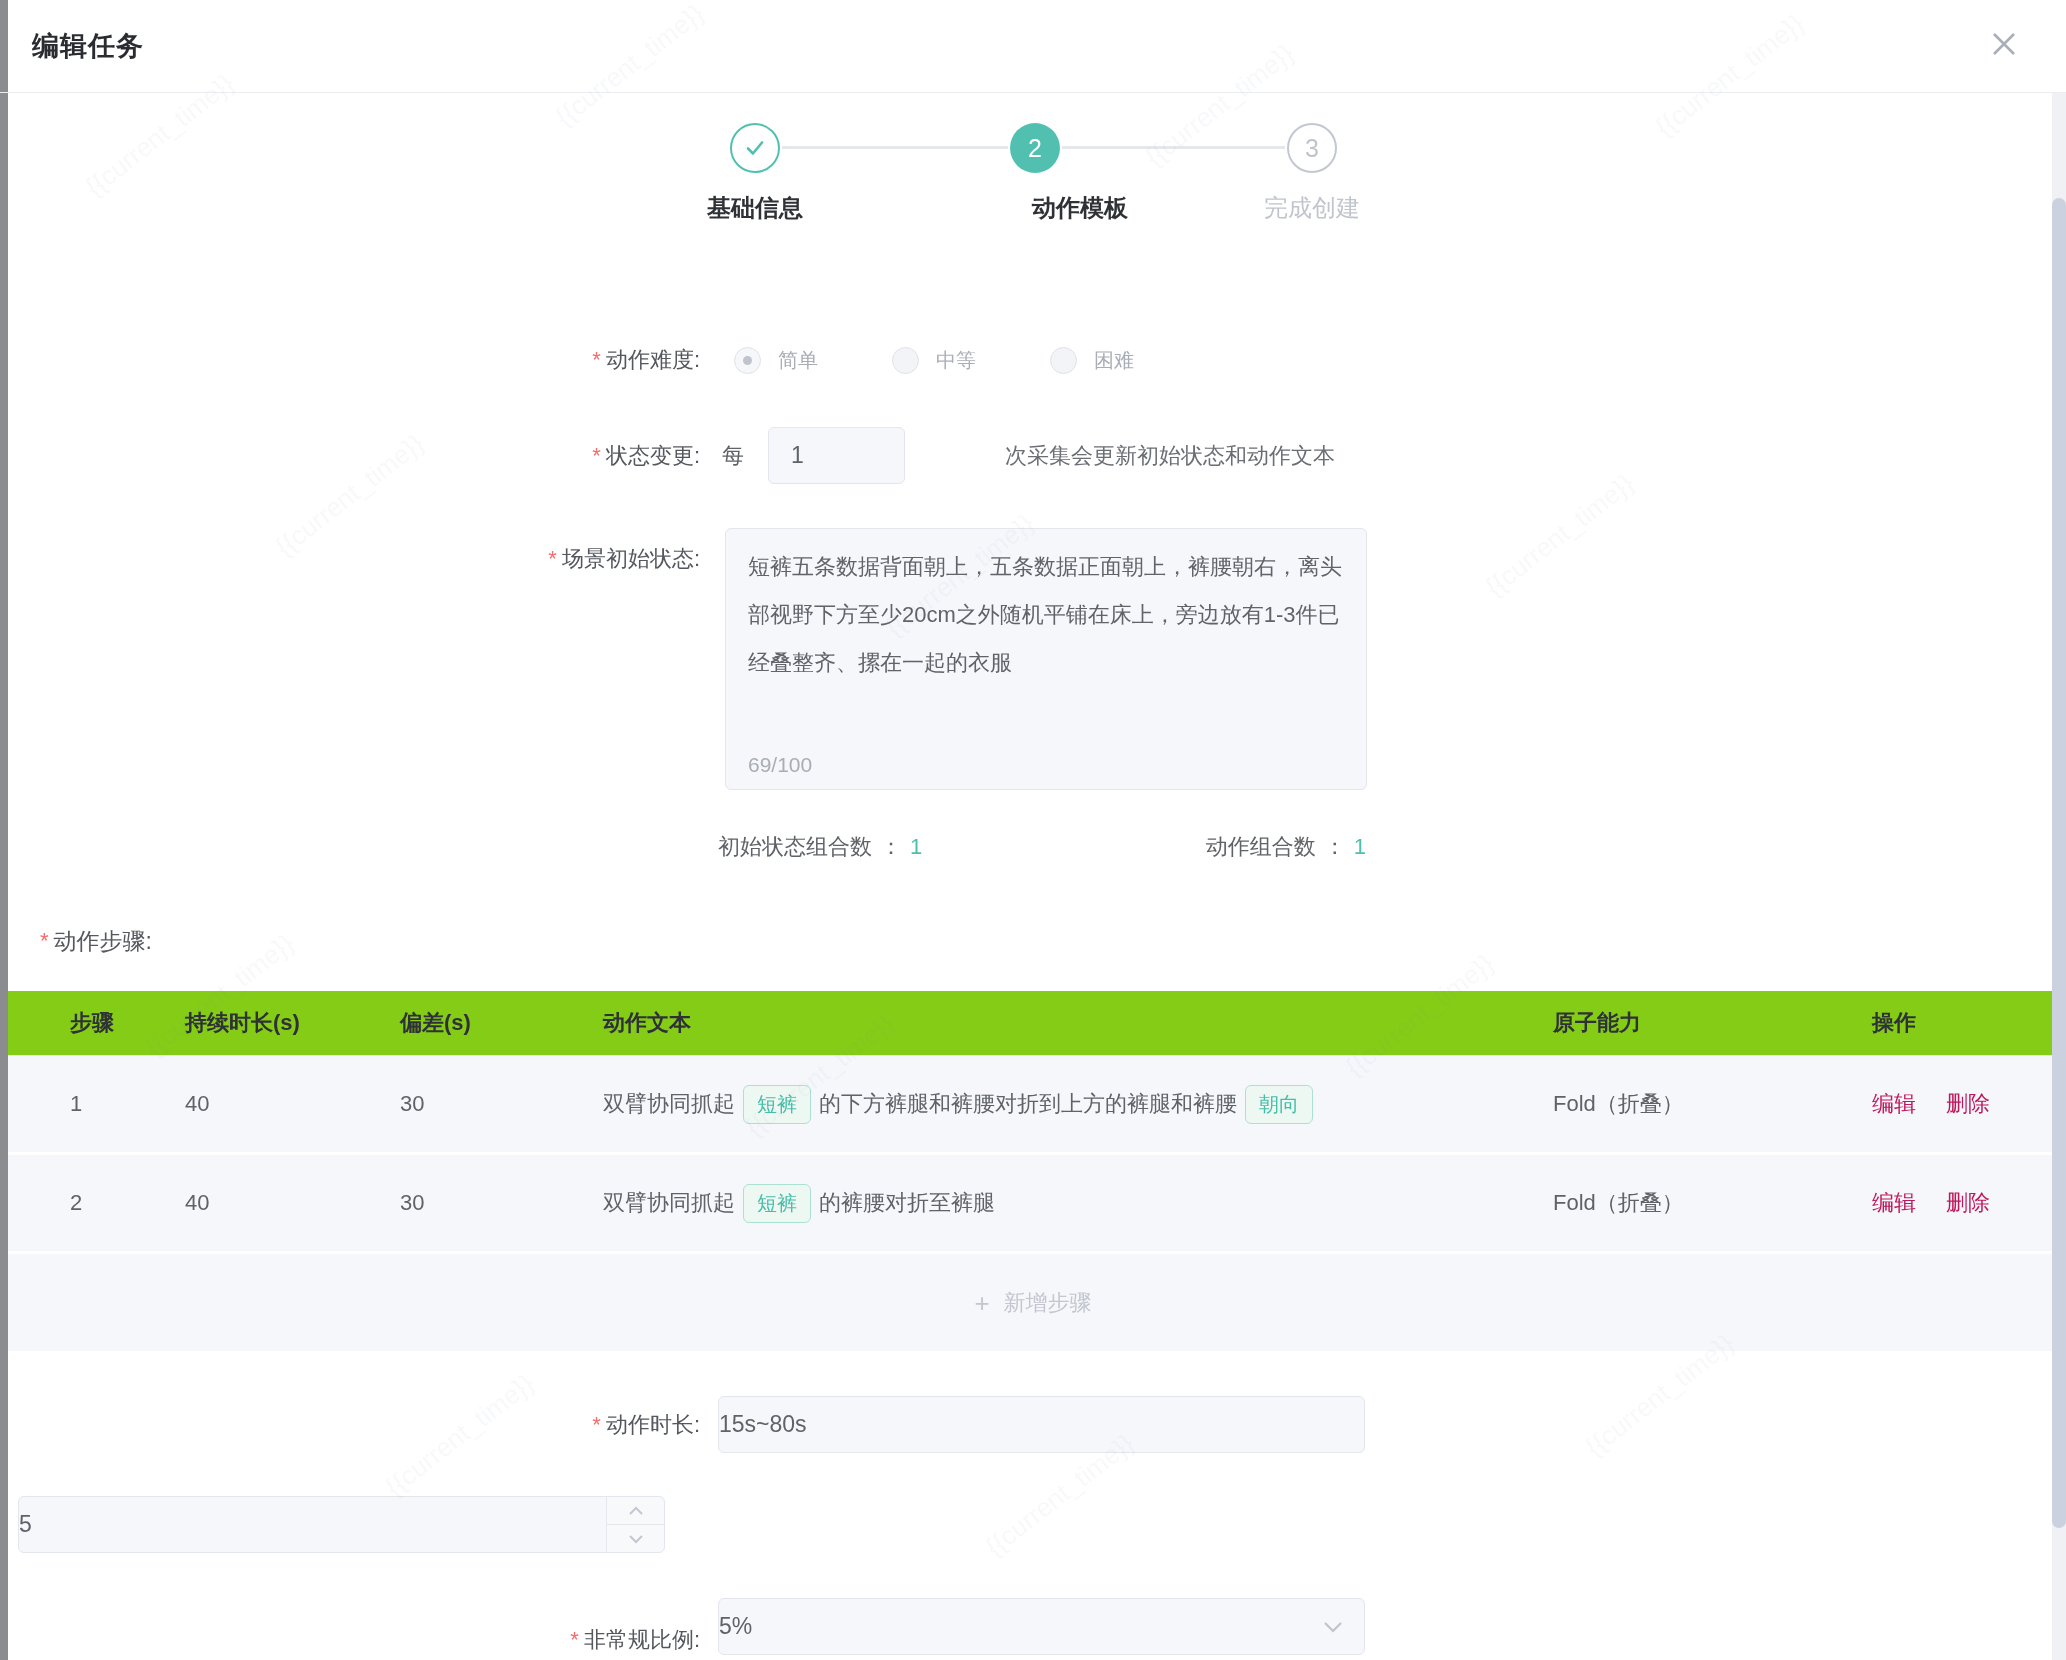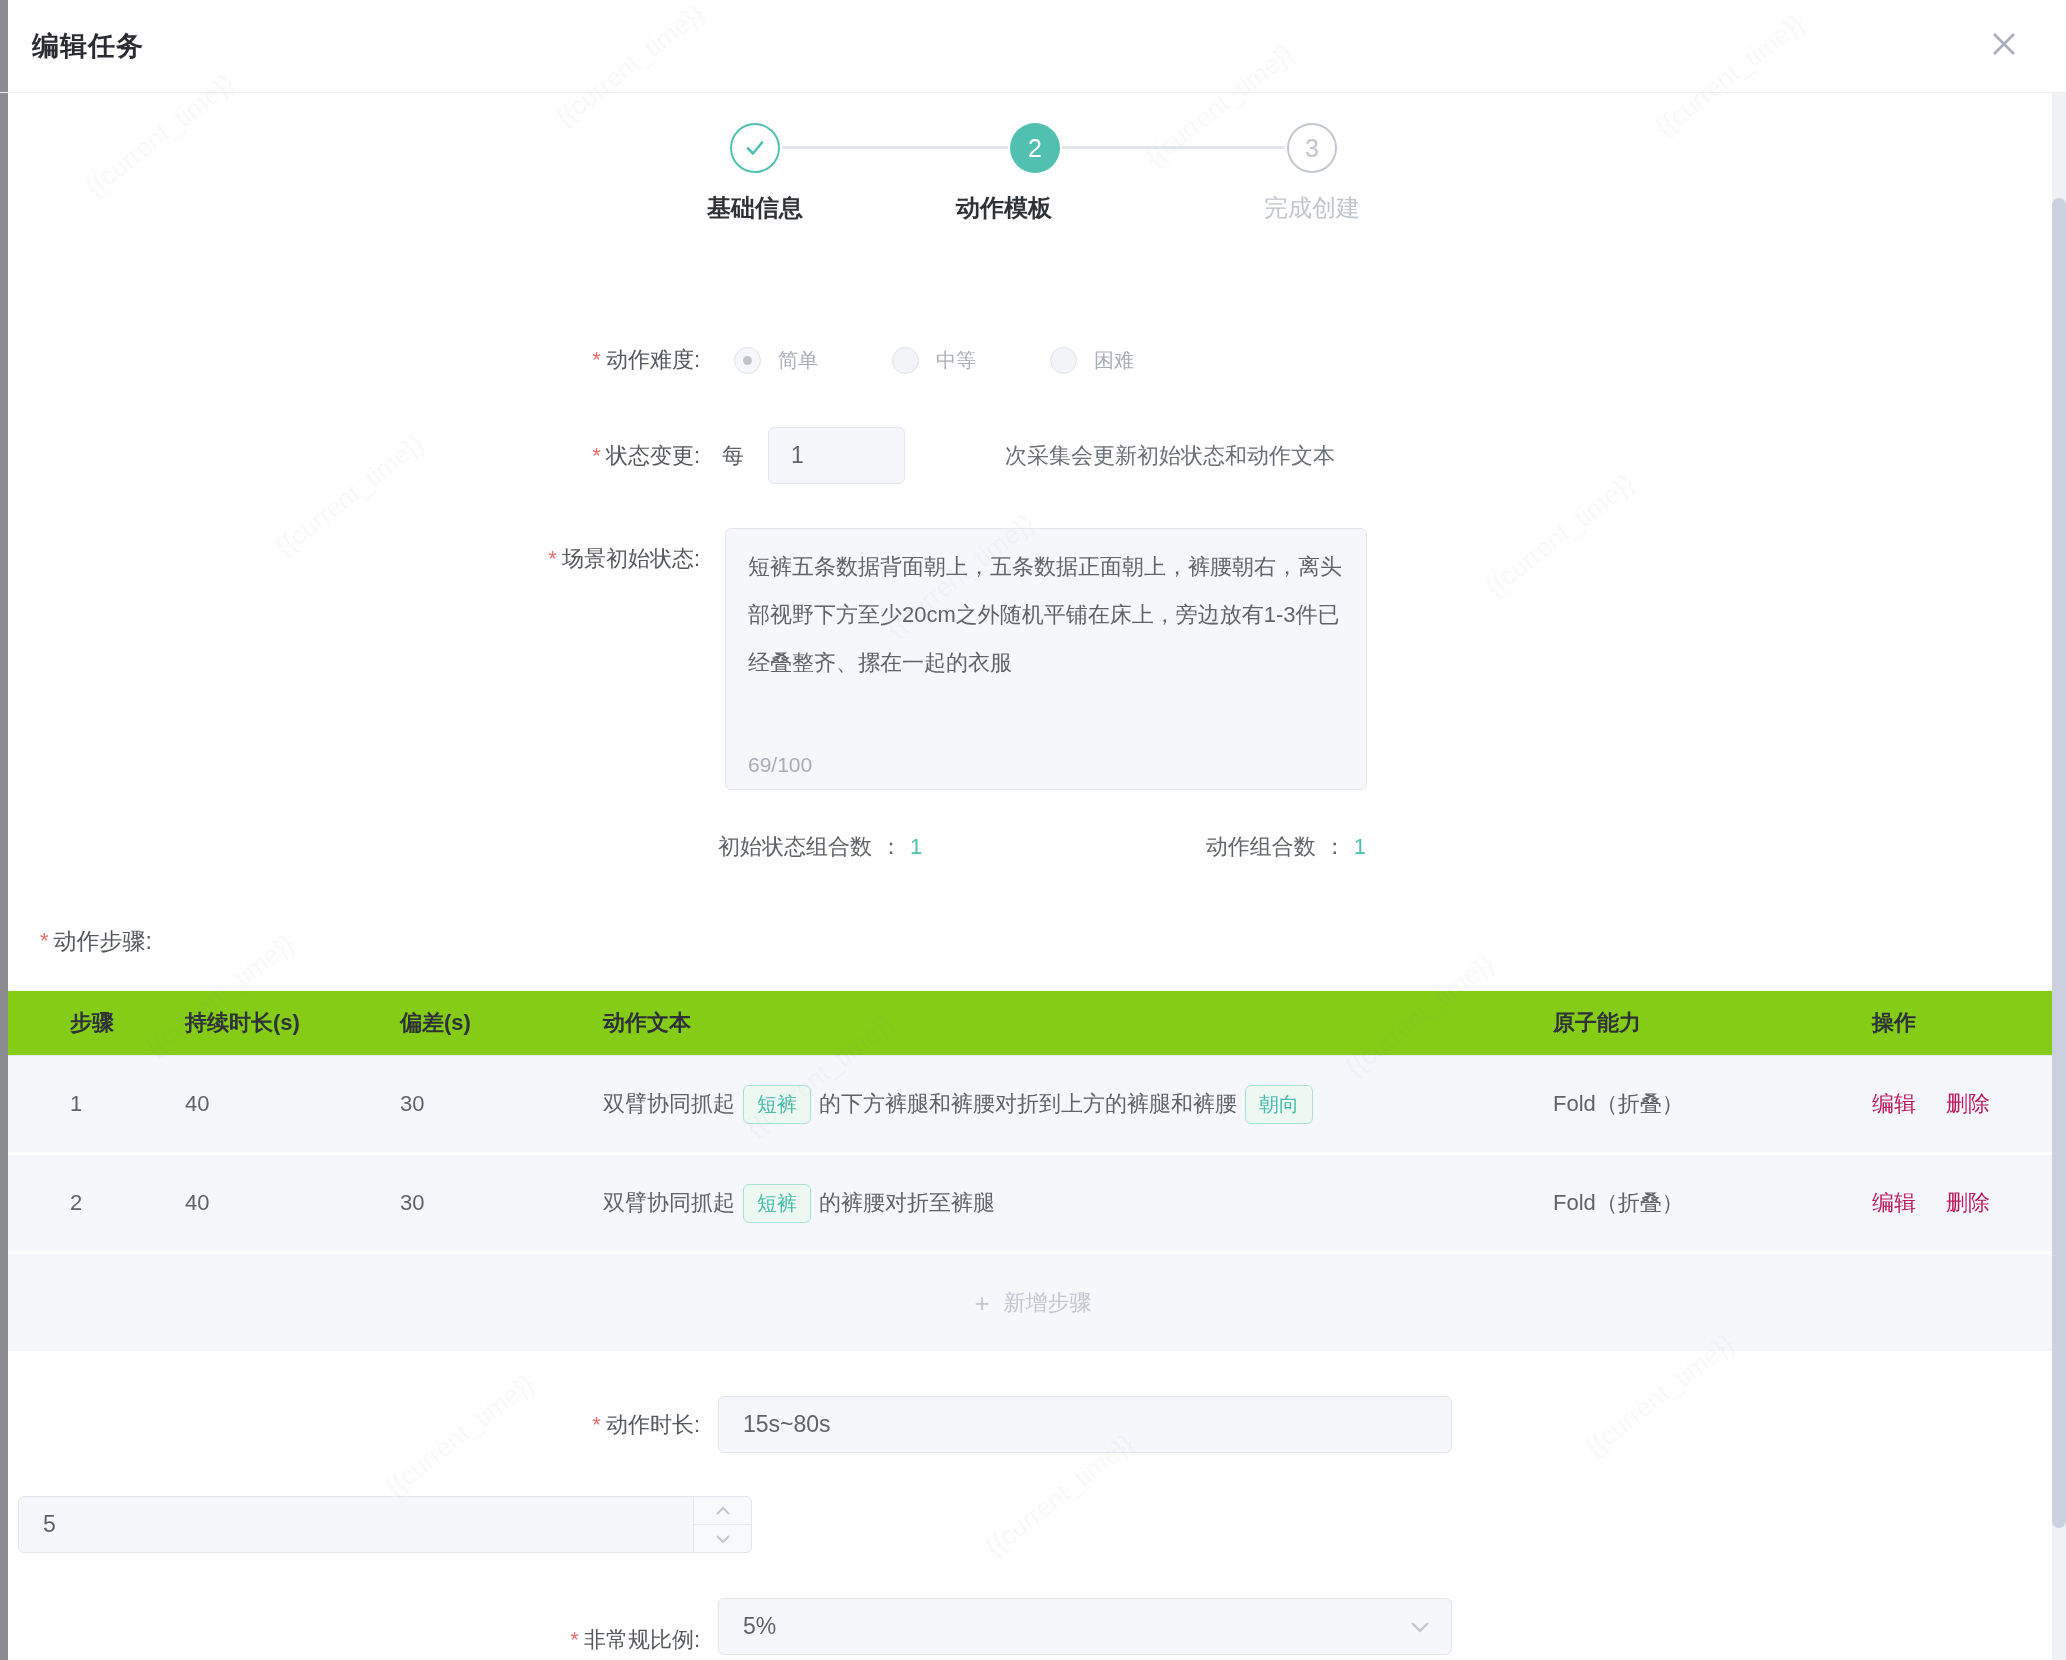--- a/index.html
+++ b/index.html
@@ -92,21 +92,21 @@
   .ops{display:flex;gap:30px;}
   .op-link{color:#be185d;cursor:pointer;}
   .add-row{height:97px;background:#f6f7fb;border-top:3px solid #ffffff;display:flex;
       align-items:center;justify-content:center;gap:14px;color:#c2c6ce;font-size:22px;cursor:pointer;}
   .plus-glyph{font-size:26px;line-height:1;}
 
   
   .row-duration{margin-top:45px;height:57px;}
   .row-countdown{margin-top:43px;height:57px;}
   .row-ratio{margin-top:45px;height:57px;align-items:flex-end;}
-  .wide-input{width:734px;margin-left:18px;padding-left:24px;position:relative;}
+  .wide-input{width:647px;margin-left:18px;position:relative;}
   .spinner{position:absolute;right:0;top:0;width:58px;height:100%;box-sizing:border-box;
       border-left:1px solid #e4e7ed;display:flex;flex-direction:column;}
   .spin-btn{flex:1;display:flex;align-items:center;justify-content:center;background:#f7f9fb;}
   .spin-btn.up{border-bottom:1px solid #e4e7ed;border-top-right-radius:6px;}
   .spin-btn.down{border-bottom-right-radius:6px;}
   .select-arrow{position:absolute;right:20px;top:50%;transform:translateY(-50%);display:flex;}
 </style>
 </head>
 <body>
 
@@ -145,21 +145,21 @@
     </svg>
   </div>
   <div class="step-circle active" style="left:1010px;">
     <span>2</span>
   </div>
   <div class="step-circle pending" style="left:1287px;">
     <span>3</span>
   </div>
 
   <div class="step-label done" style="left:635px;">基础信息</div>
-  <div class="step-label active" style="left:884px;">动作模板</div>
+  <div class="step-label active" style="left:960px;">动作模板</div>
   <div class="step-label pending" style="left:1192px;">完成创建</div>
 </div>
 
 <div class="form-row row-difficulty">
   <div class="flabel"><span class="star">*</span><span>动作难度:</span></div>
   <div class="radio-group">
     <div class="radio selected">
       <span class="radio-circle"></span>
       <span class="radio-label">简单</span>
     </div>

